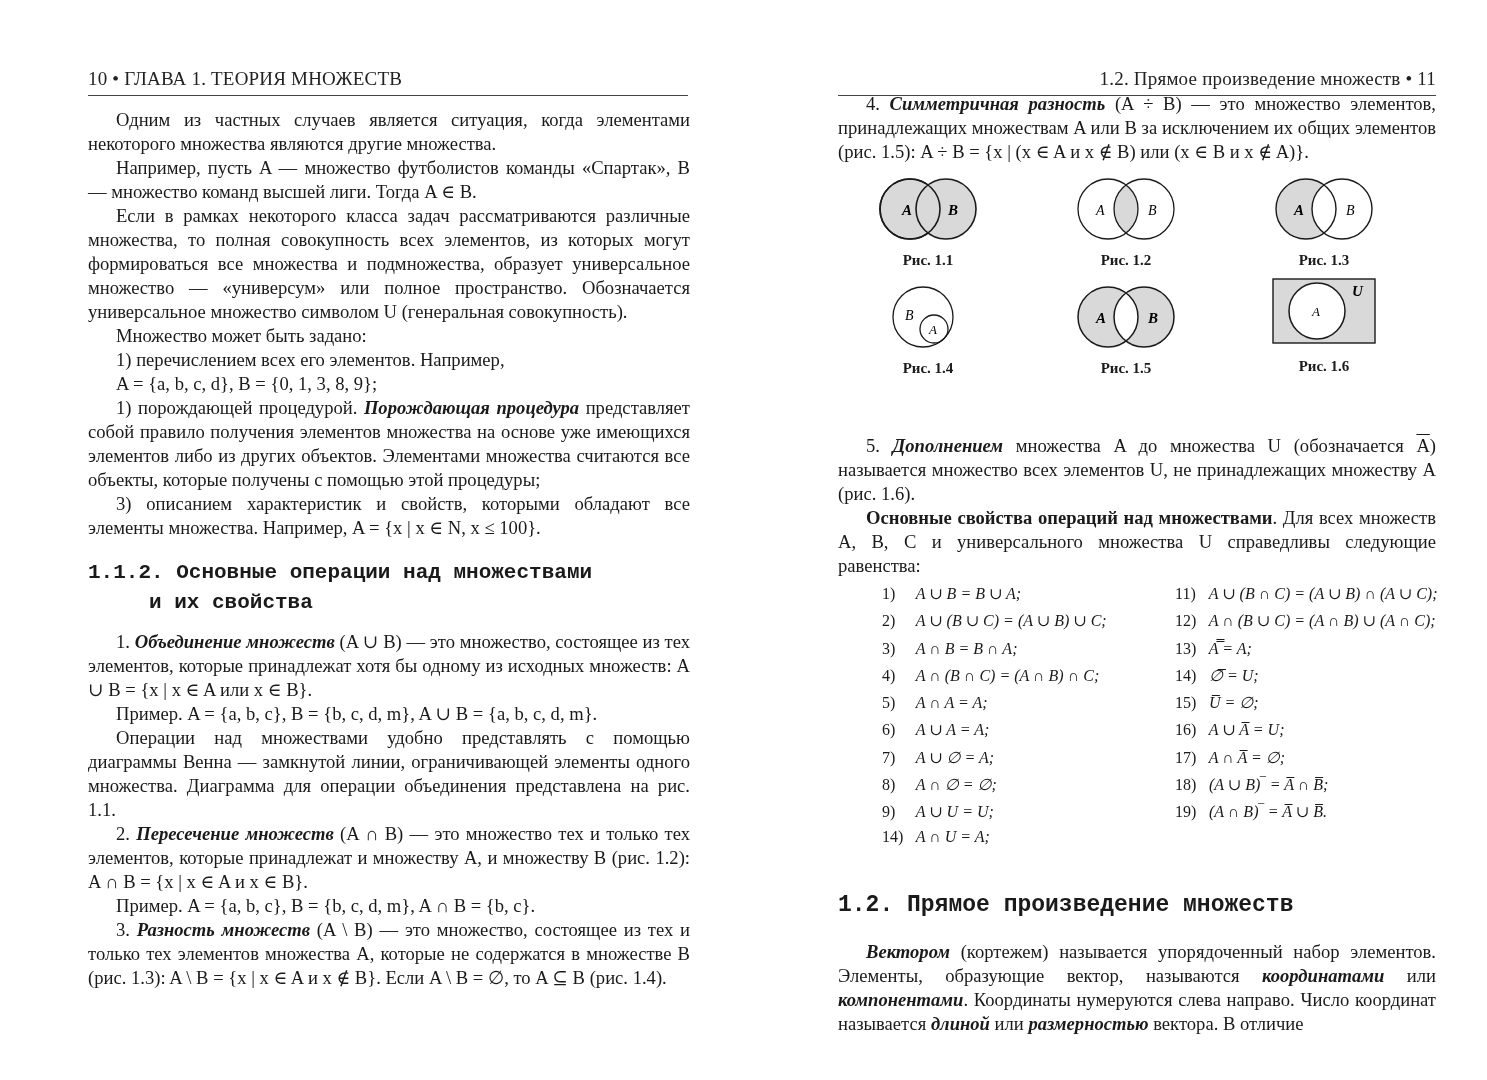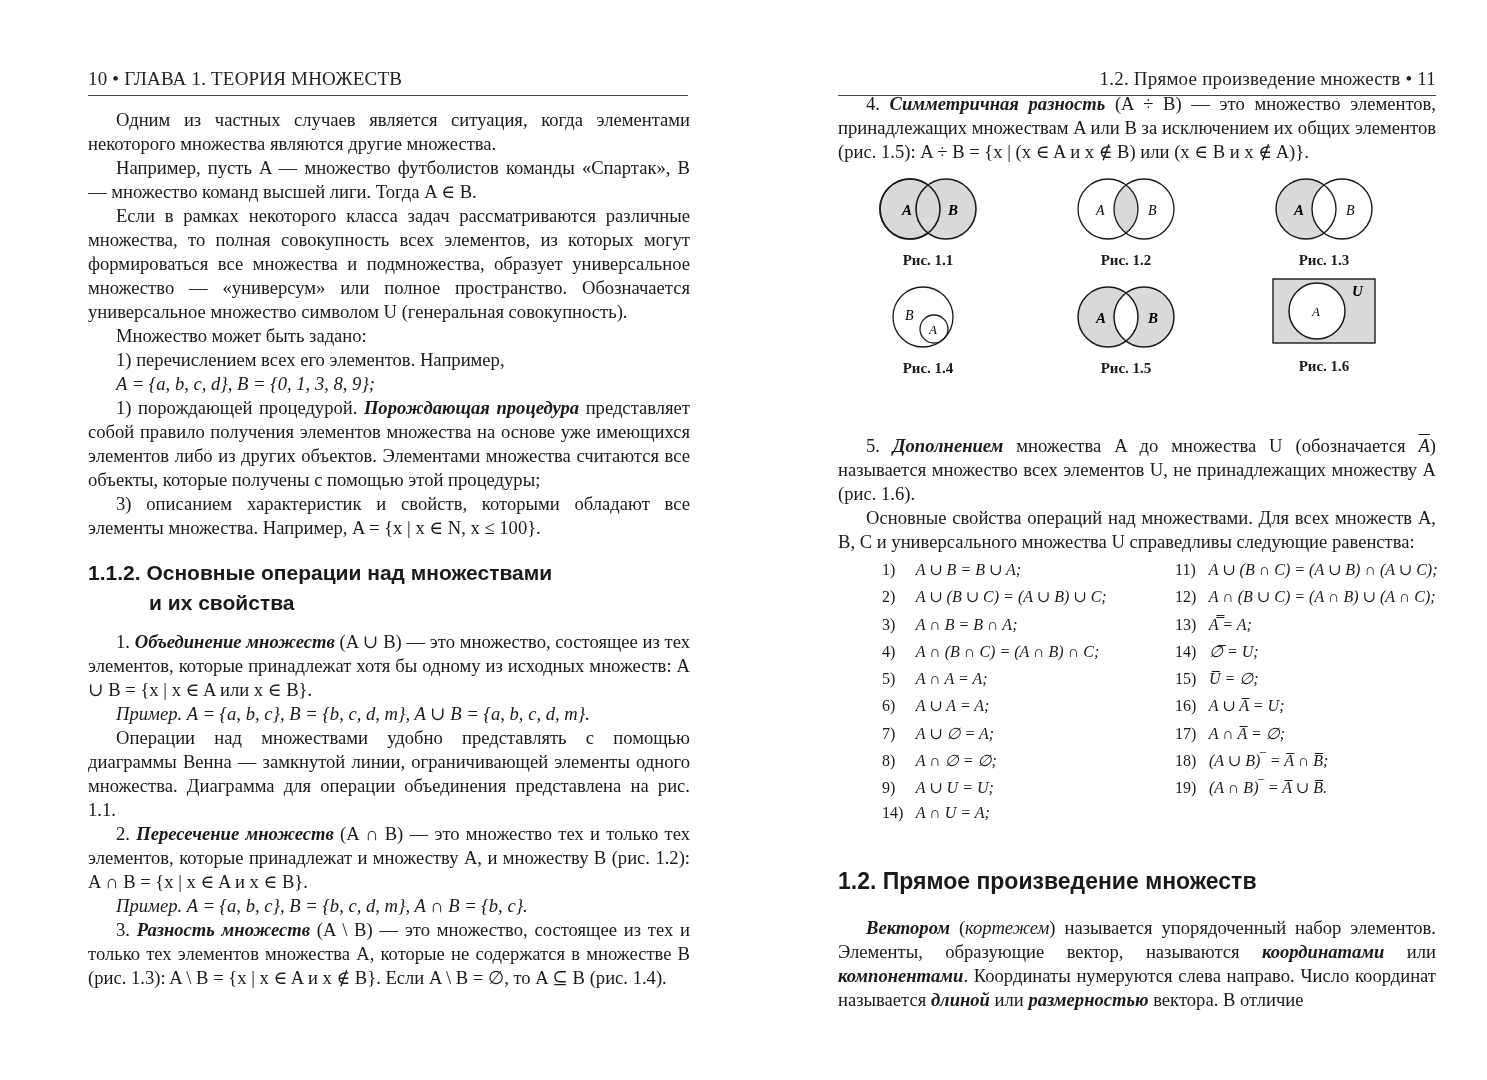--- a/index.html
+++ b/index.html
@@ -13,23 +13,23 @@
   .right .run-head { right: 0; }
   .run-rule { position: absolute; top: 95px; height: 0; border-top: 1.3px solid #444; }
   .left .run-rule { left: 0; width: 600px; }
   .right .run-rule { left: 0; width: 598px; }
   .body { position: absolute; left: 0; right: 0; font-size: 18.6px; line-height: 24px; text-align: justify; }
   .left .body { top: 108px; }
   .right .body { top: 92px; }
   p { margin: 0; }
   .ind { text-indent: 28px; }
   .bi { font-weight: bold; font-style: italic; }
-  .b { font-weight: normal; }
-  .it { font-style: italic; }
-  .sec { font-family: Liberation Sans, sans-serif; font-weight: bold; font-size: 21px; line-height: 30px; text-align: left; }
+  .b { font-weight: bold; }
+  .it { }
+  .sec { font-family: Liberation Mono, monospace; font-weight: bold; font-size: 21px; line-height: 30px; text-align: left; }
   .sec-1 { margin-top: 18px; margin-bottom: 12px; }
   .sec-1 .l2 { padding-left: 61px; display: block; }
   .sec-2 { font-size: 23px; margin-top: 42px; margin-bottom: 20px; }
   .ol { text-decoration: overline; }
   .figs { position: relative; height: 258px; margin-top: 12px; }
   .fig { position: absolute; width: 160px; text-align: center; }
   .fig svg { display: block; margin: 0 auto; }
   .fig .cap { font-weight: bold; font-size: 15px; margin-top: 6px; }
   .props { display: grid; grid-template-columns: 275px 320px; column-gap: 18px; font-size: 16px; line-height: 27.3px; margin-left: 44px; margin-top: 2px; }
   .props .col { display: flex; flex-direction: column; }

